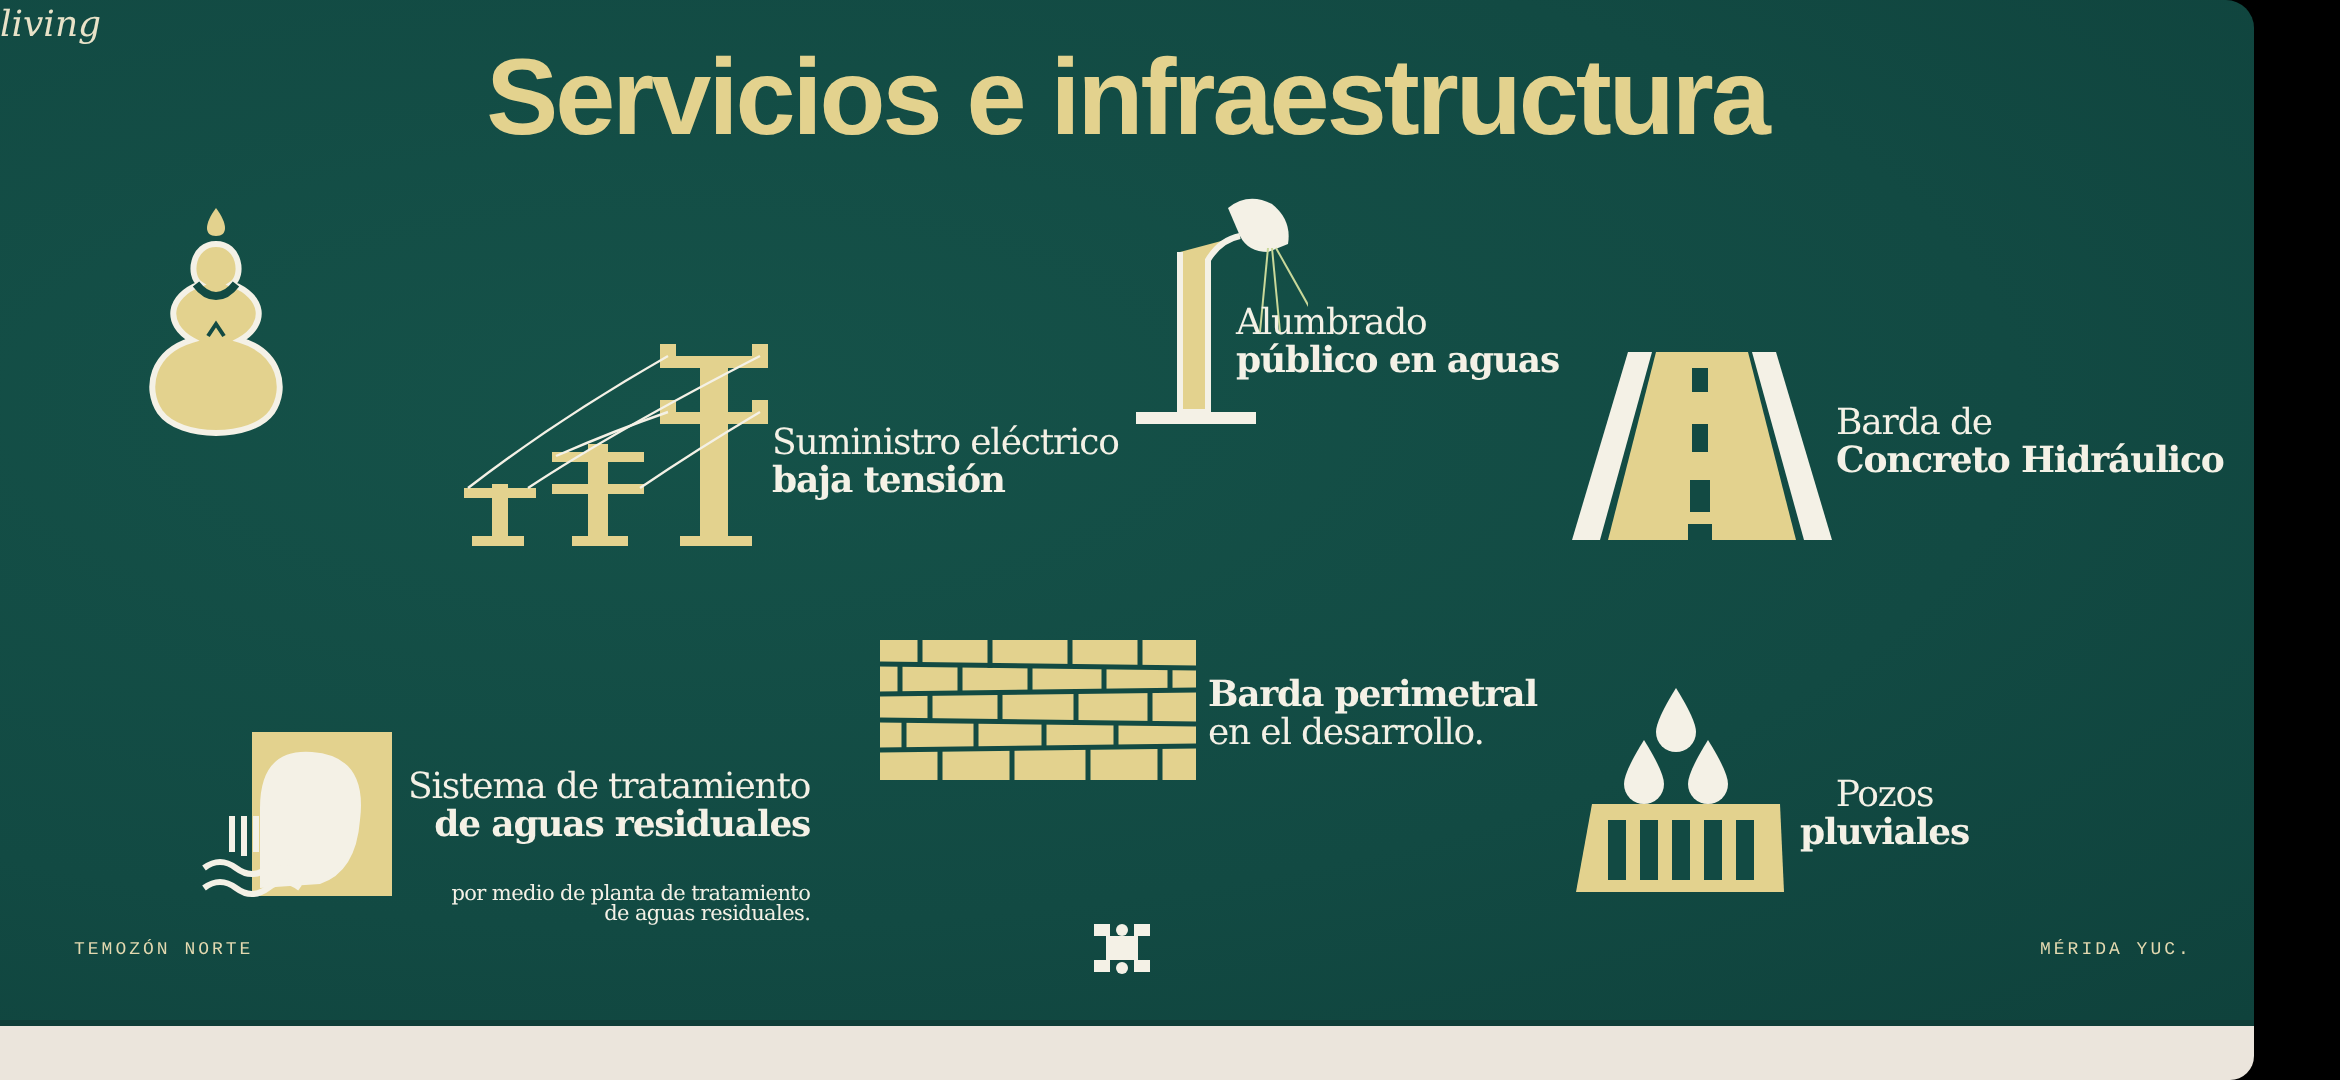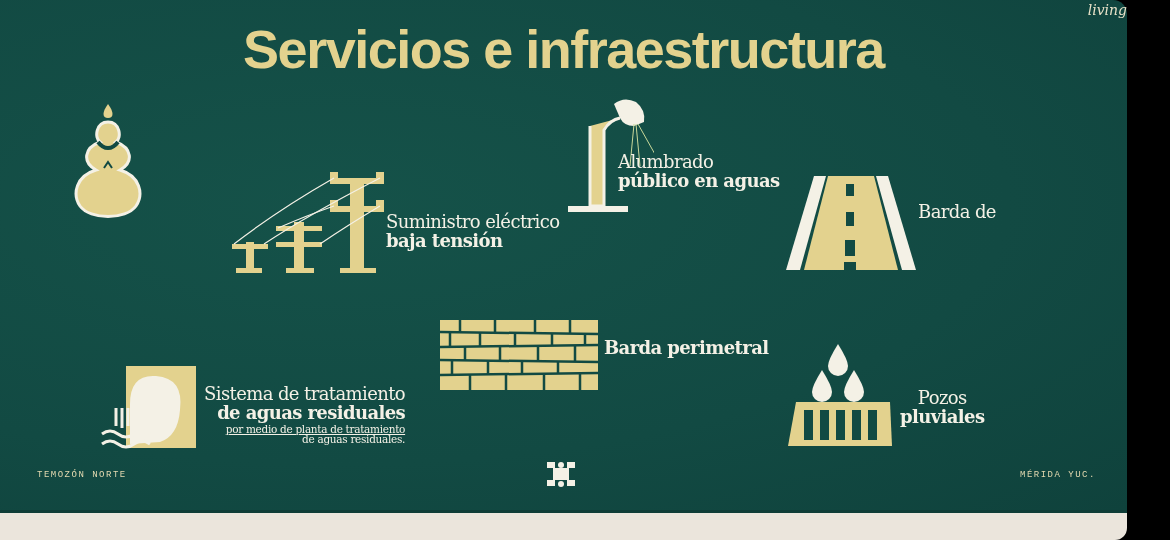--- a/index.html
+++ b/index.html
@@ -1,20 +1,20 @@
 <!DOCTYPE html>
 <html><head>
 <meta charset="utf-8">
 <style>
   html,body{margin:0;padding:0;}
   body{width:1170px;height:540px;background:#000;position:relative;overflow:hidden;font-family:"Liberation Serif",serif;}
   .card{position:absolute;left:0;top:0;width:1127px;height:510px;background:#124a43;border-top-right-radius:14px;
     background-image:radial-gradient(ellipse at 30% 40%,#155249 0%,#124a43 60%,#0f423c 100%);}
   .paper{position:absolute;left:0;top:510px;width:1127px;height:30px;background:#ebe5dc;border-bottom-right-radius:12px;border-top:3px solid #0f3d37;box-sizing:border-box;}
-  .living{position:absolute;left:0;width:1127px;top:2px;text-align:right;color:#e8e2c8;font-style:italic;font-size:14px;font-family:"DejaVu Serif",serif;}
+  .living{position:absolute;left:0;width:1127px;top:2px;text-align:left;color:#e8e2c8;font-style:italic;font-size:18px;font-family:"DejaVu Serif",serif;}
   .title{position:absolute;left:0;width:1127px;top:18px;text-align:center;color:#e3d28e;font-size:54px;font-weight:bold;letter-spacing:-1.5px;font-family:Liberation Sans, sans-serif;}
   .lbl{position:absolute;color:#f4f1e6;font-size:18px;line-height:19px;font-family:"DejaVu Serif",serif;letter-spacing:-0.6px;}
   .lbl b{font-weight:bold;display:block;}
   .lbl span{display:block;}
   .small{font-size:10.5px;line-height:10px;letter-spacing:-0.3px;}
   .foot{position:absolute;top:470px;color:#e3d9b0;font-size:9px;letter-spacing:1.5px;font-family:"Liberation Mono",monospace;text-align:right;}
   .icon{position:absolute;}
 </style>
 </head>
 <body>
@@ -79,53 +79,55 @@
     <polygon points="28,0 40,0 14,94 0,94" fill="#f4f1e6"></polygon>
     <polygon points="90,0 102,0 130,94 116,94" fill="#f4f1e6"></polygon>
     <polygon points="42,0 88,0 112,94 18,94" fill="#e3d28e"></polygon>
     <rect x="60" y="8" width="8" height="12" fill="#124a43"></rect>
       <rect x="60" y="36" width="8" height="14" fill="#124a43"></rect>
       <rect x="59" y="64" width="10" height="16" fill="#124a43"></rect>
       <rect x="58" y="86" width="12" height="8" fill="#124a43"></rect>
   </svg>
   <div class="lbl" style="left:918px;top:202px;">
     <span>Barda de</span>
+    <b>Concreto Hidráulico</b>
   </div>
 
   <svg class="icon" style="left:440px;top:320px" width="158" height="70" viewBox="0 0 158 70">
     <rect width="158" height="70" fill="#e3d28e"></rect>
     <g stroke="#124a43" stroke-width="2.5" fill="none">
       <path d="M0 12 L158 14"></path>
         <path d="M0 27 L158 25"></path>
         <path d="M0 40 L158 42"></path>
         <path d="M0 55 L158 53"></path>
       <path d="M20 0V12 M55 0V14 M95 0V13 M130 0V14"></path>
       <path d="M10 12V27 M40 13V26 M75 14V26 M112 14V26 M145 14V25"></path>
       <path d="M25 27V40 M60 26V41 M98 26V42 M135 25V42"></path>
       <path d="M12 40V55 M48 41V55 M82 41V54 M118 42V54"></path>
       <path d="M30 55V70 M66 55V70 M104 54V70 M140 54V70"></path>
     </g>
   </svg>
   <div class="lbl" style="left:604px;top:338px;">
     <b>Barda perimetral</b>
+    <span>en el desarrollo.</span>
   </div>
 
   <svg class="icon" style="left:100px;top:364px" width="98" height="86" viewBox="0 0 98 86">
     <rect x="26" y="2" width="70" height="82" fill="#e3d28e"></rect>
     <path d="M30 80 L30 40 Q30 10 56 12 Q84 14 80 46 Q78 72 60 78Z" fill="#f4f1e6"></path>
     <g stroke="#f4f1e6" stroke-width="3" fill="none">
       <path d="M2 70 Q10 64 18 70 T34 70 T50 70"></path>
         <path d="M2 80 Q10 74 18 80 T34 80 T50 80"></path>
       <path d="M16 44 L16 62 M22 44 L22 64 M28 44 L28 62"></path>
     </g>
   </svg>
   <div class="lbl" style="left:204px;top:384px;text-align:right;">
     <span>Sistema de tratamiento</span>
     <b>de aguas residuales</b>
-    <span class="small" style="margin-top:2px;text-decoration:underline;">por medio de planta de tratamiento</span>
+    <span class="small" style="margin-top:20px;">por medio de planta de tratamiento</span>
     <span class="small">de aguas residuales.</span>
   </div>
 
   <svg class="icon" style="left:786px;top:340px" width="110" height="108" viewBox="0 0 110 108">
     <g fill="#f4f1e6">
       <path d="M52 4 Q42 20 42 26 A10 10 0 0 0 62 26 Q62 20 52 4Z"></path>
       <path d="M36 30 Q26 46 26 52 A10 10 0 0 0 46 52 Q46 46 36 30Z"></path>
       <path d="M68 30 Q58 46 58 52 A10 10 0 0 0 78 52 Q78 46 68 30Z"></path>
     </g>
     <polygon points="10,62 104,62 106,106 2,106" fill="#e3d28e"></polygon>

